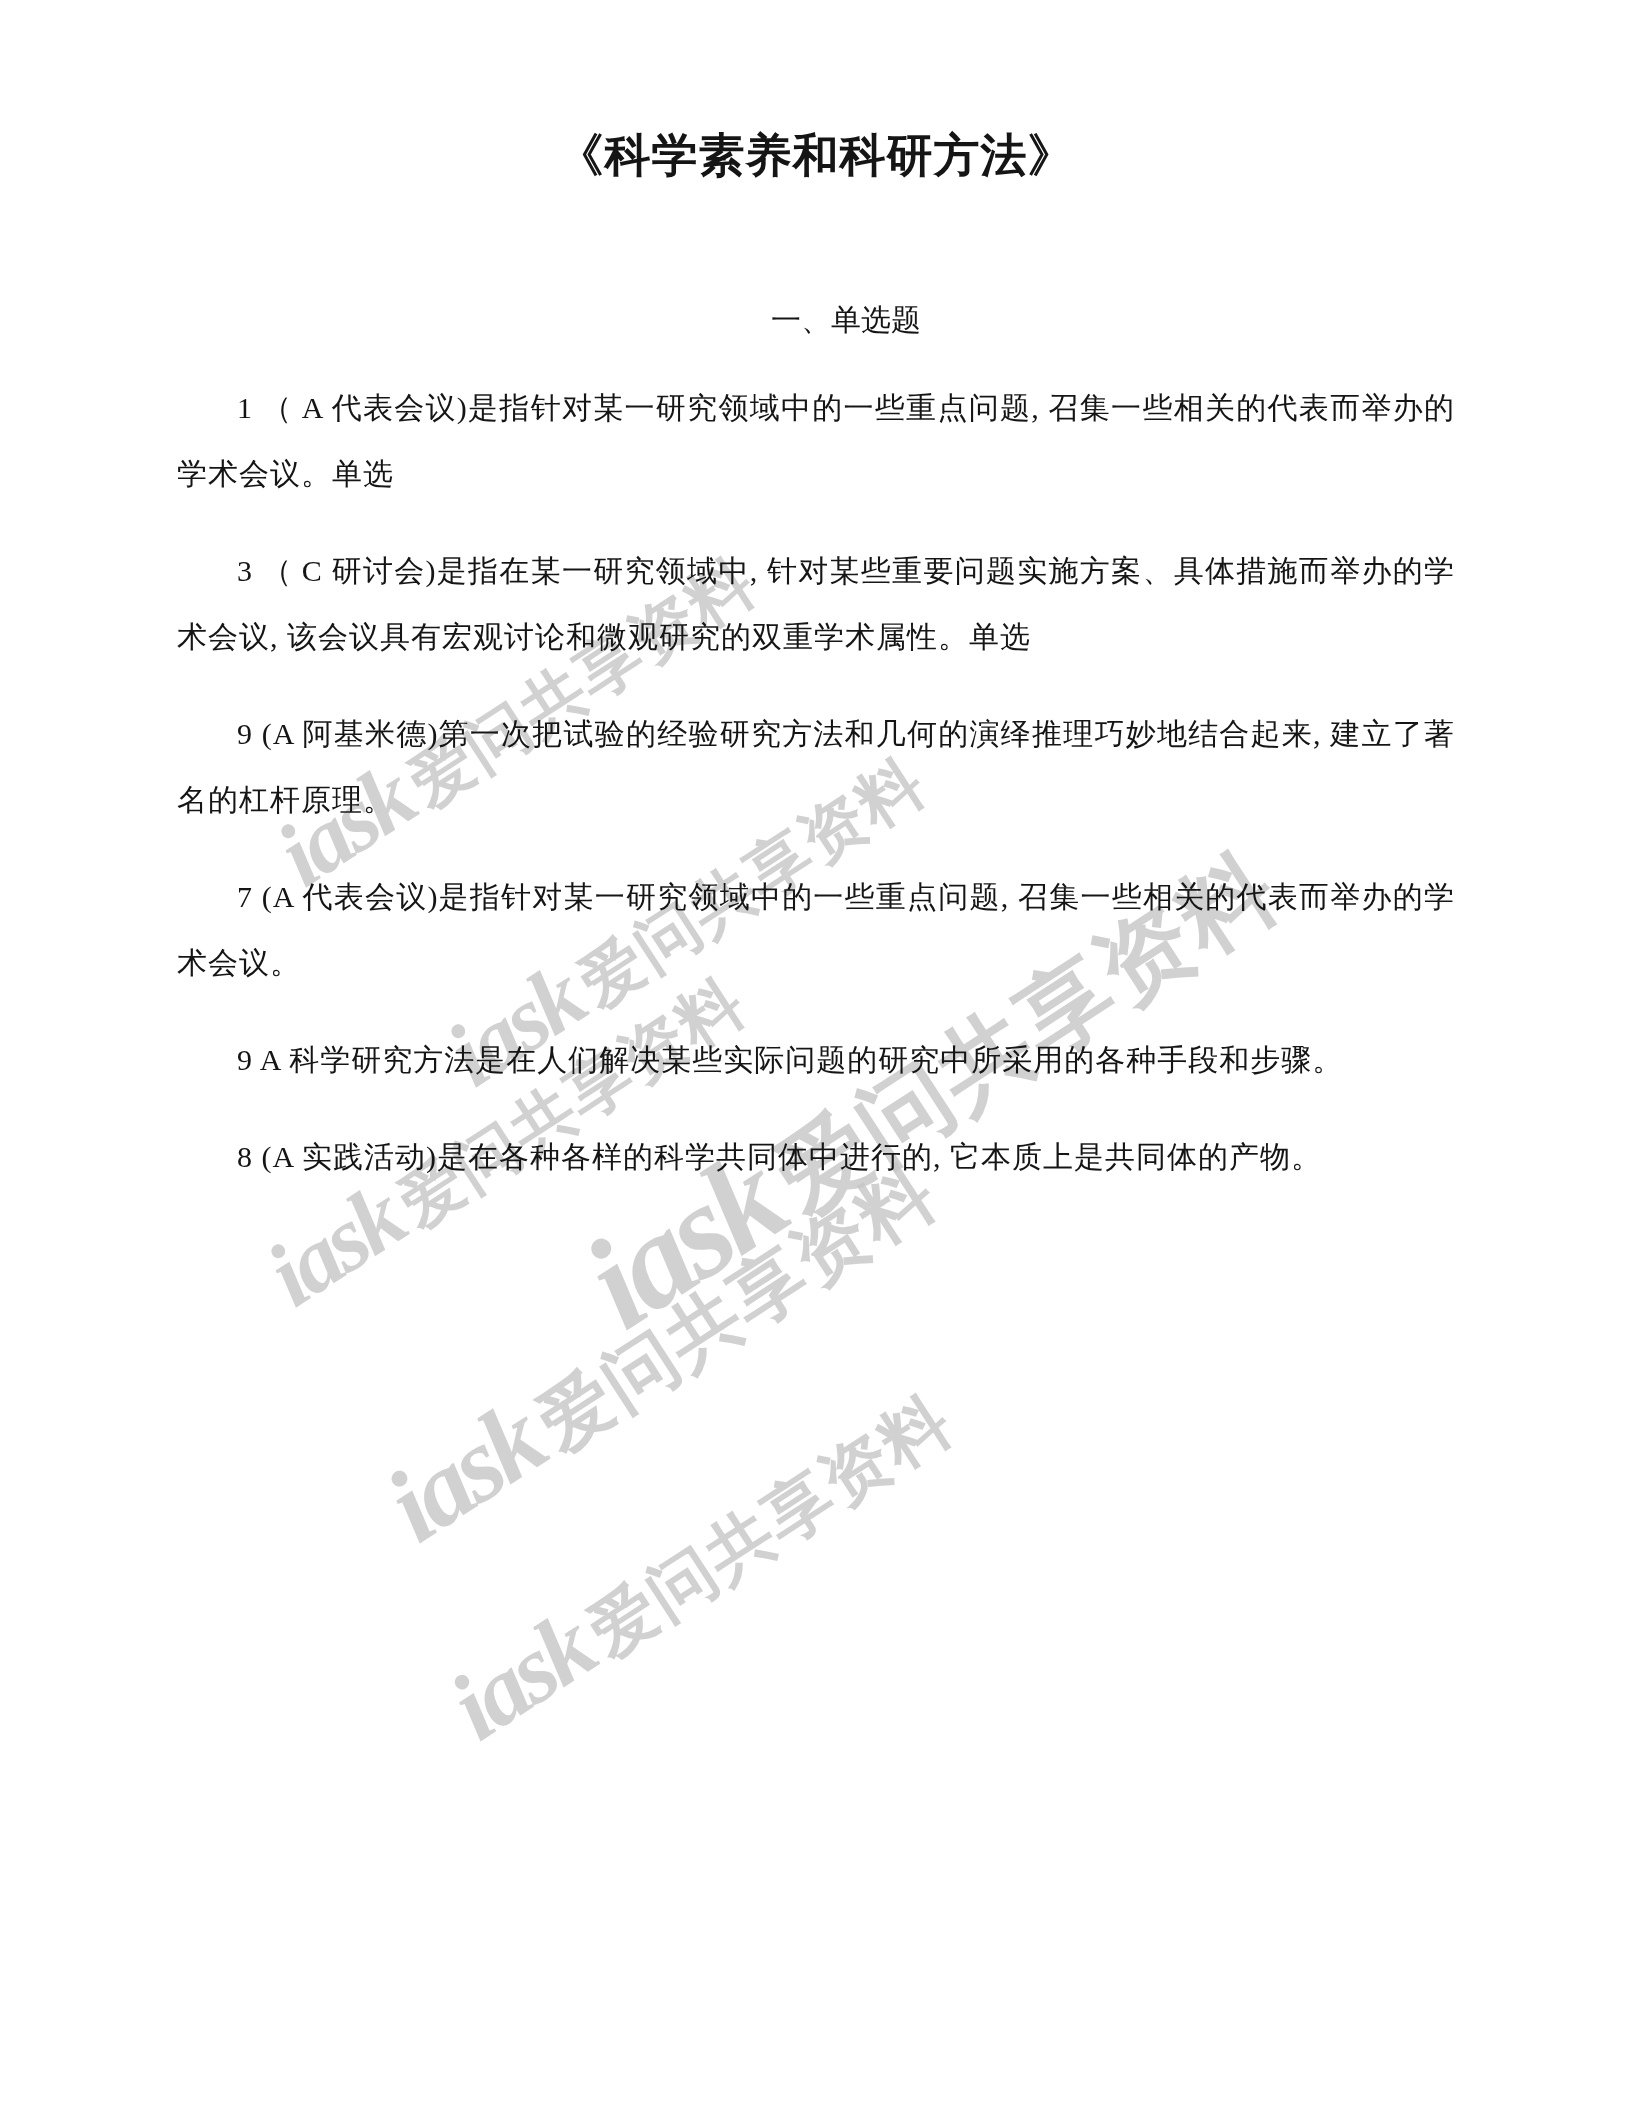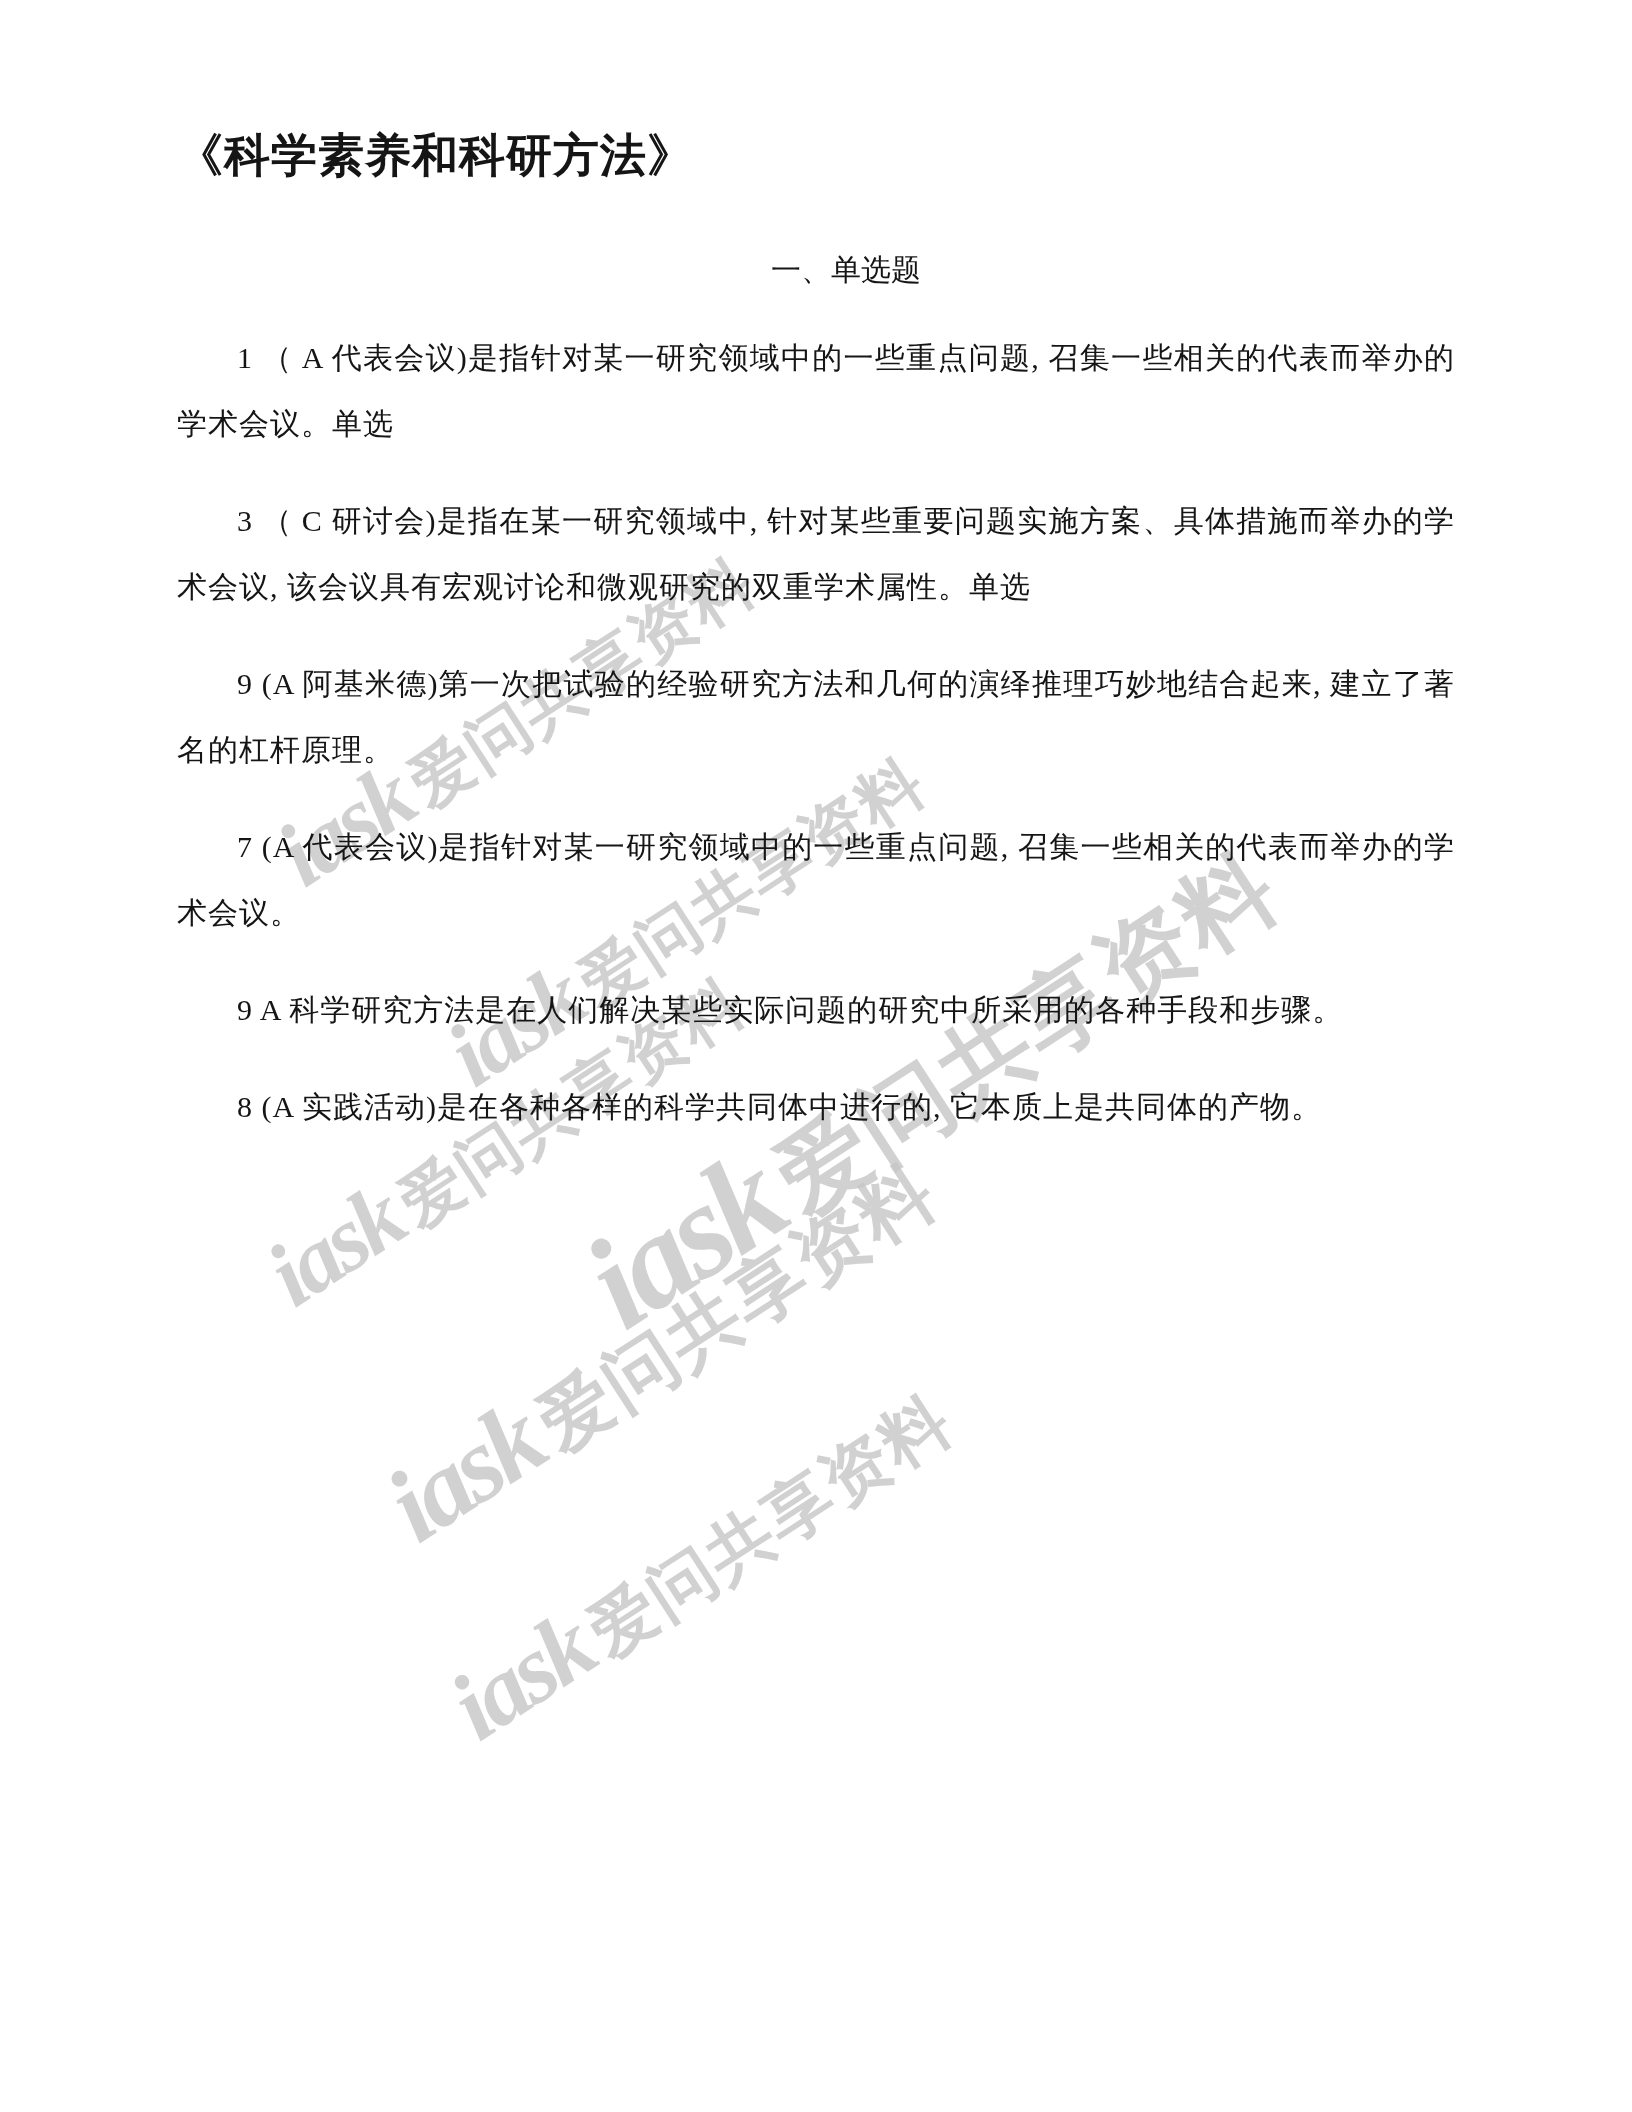--- a/index.html
+++ b/index.html
@@ -45,21 +45,22 @@
   }
   
   .content {
     position: absolute;
     left: 177px;
     right: 177px;
     top: 128px;
     z-index: 1;
   }
   .doc-title {
-    margin: 0 0 54px 0;
+    margin: 0 0 104px 0;
+    text-align: center;
     font-size: 46px;
     font-weight: bold;
     letter-spacing: 1px;
     line-height: 1.2;
   }
   .section-heading {
     margin: 0 0 22px 0;
     font-size: 30px;
     line-height: 66px;
     text-indent: 2em;

